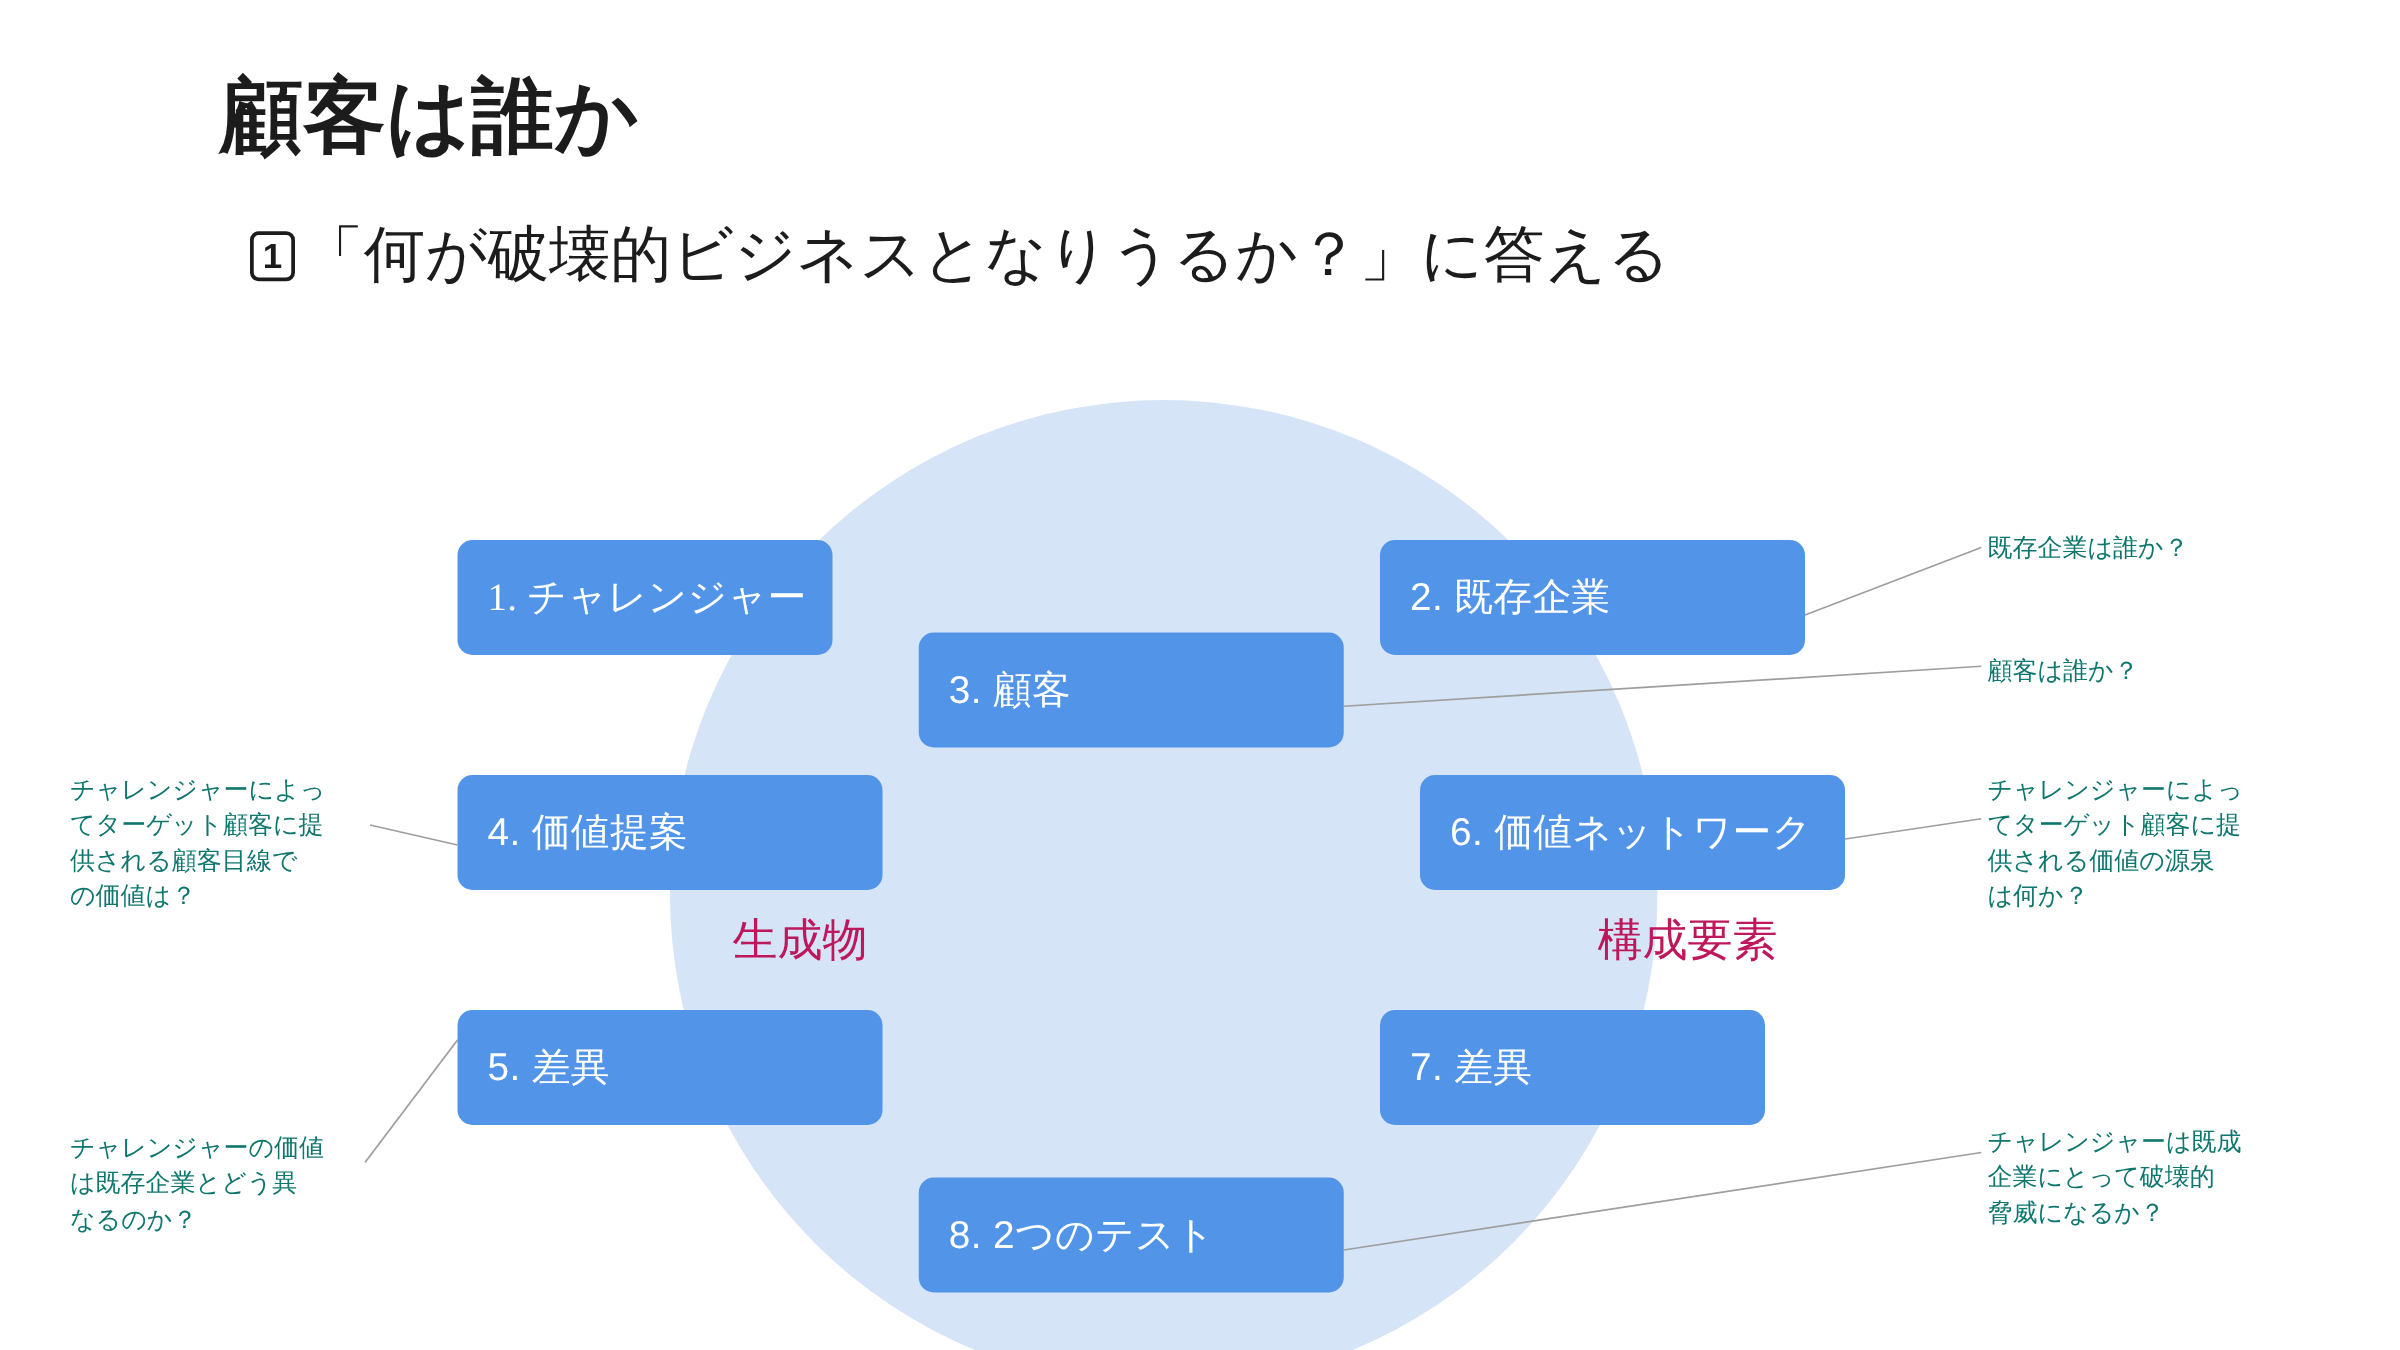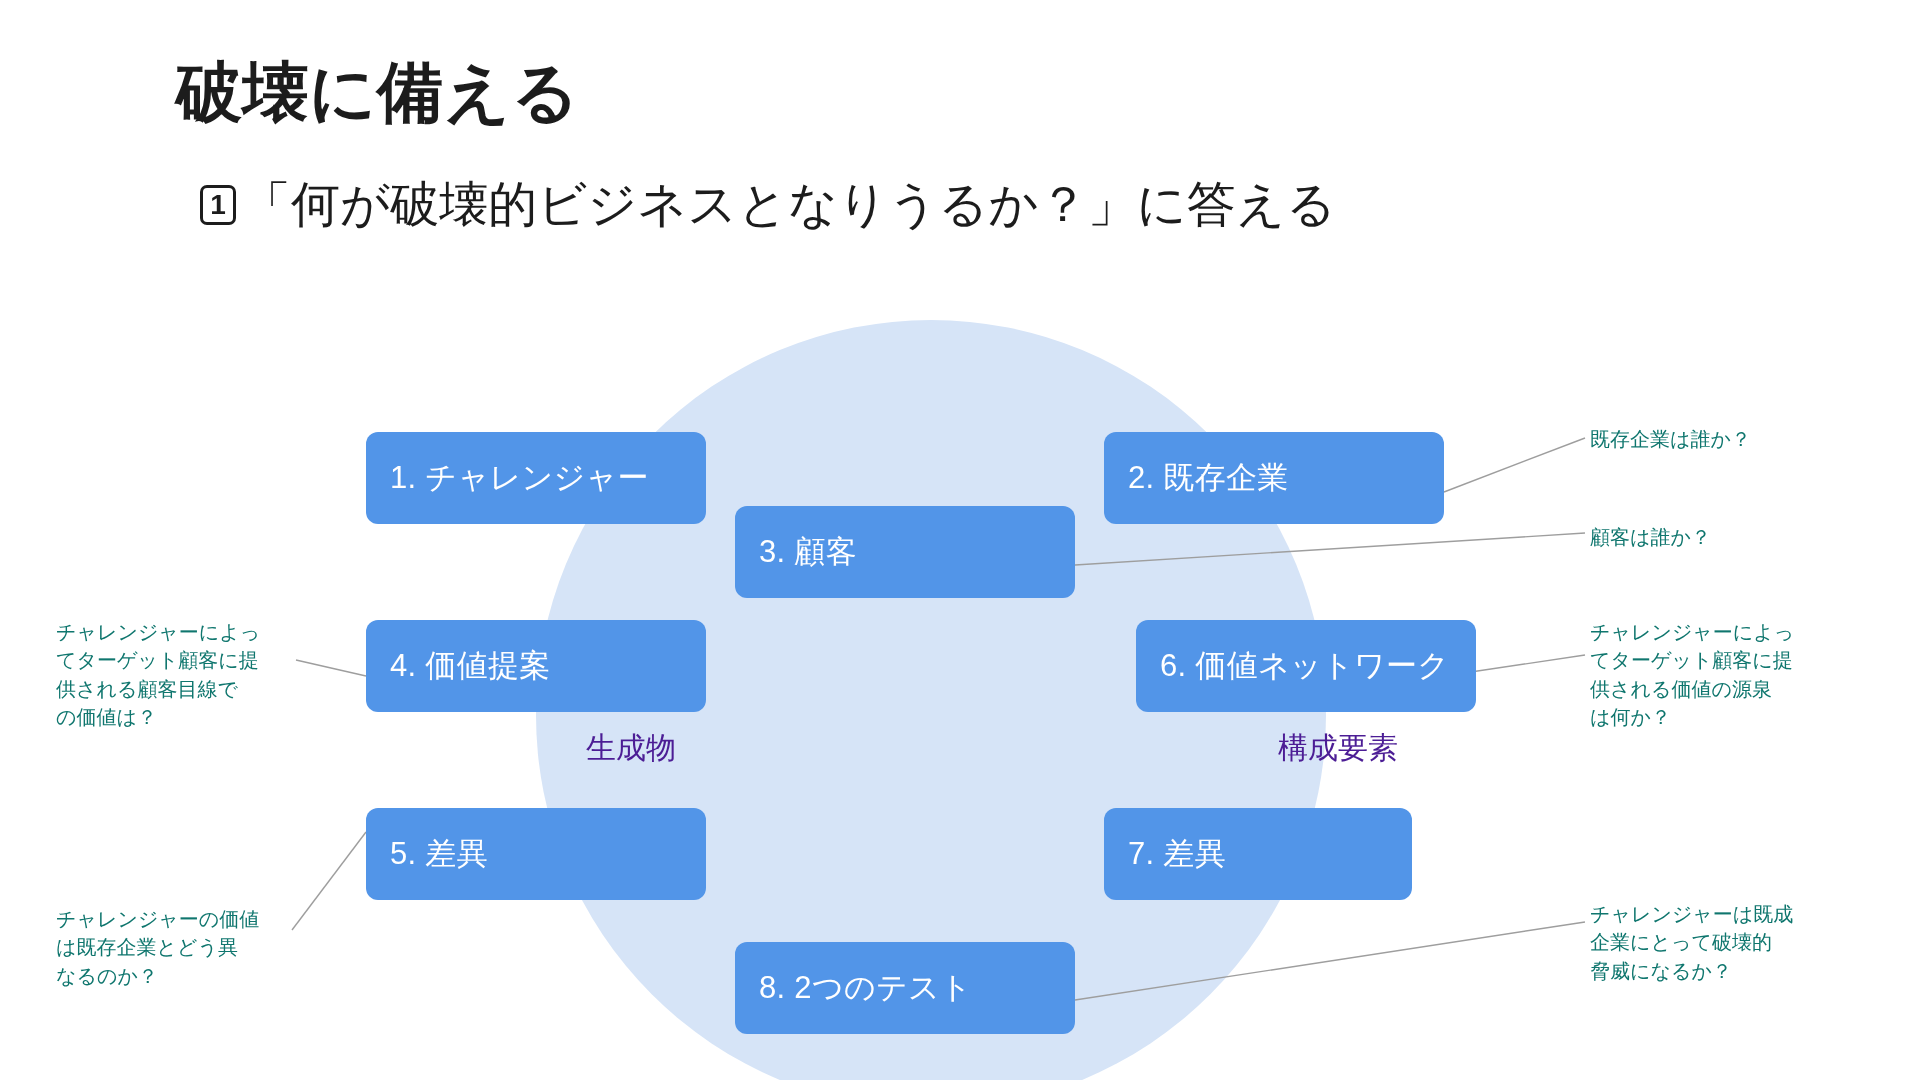--- a/index.html
+++ b/index.html
@@ -95,34 +95,34 @@
     color: #ffffff;
     display: flex;
     align-items: center;
     box-sizing: border-box;
     padding-left: 24px;
     font-size: 31px;
     font-weight: 400;
     letter-spacing: 0.3px;
   }
 
-  .box-1 { left: 366px; top: 432px; width: 340px; height: 92px; }
+  .box-1 { left: 366px; top: 432px; width: 300px; height: 92px; font-family: Liberation Serif, serif; }
   .box-2 { left: 1104px; top: 432px; width: 340px; height: 92px; }
   .box-3 { left: 735px; top: 506px; width: 340px; height: 92px; }
   .box-4 { left: 366px; top: 620px; width: 340px; height: 92px; }
   .box-6 { left: 1104px; top: 620px; width: 340px; height: 92px; margin-left: 32px; }
   .box-5 { left: 366px; top: 808px; width: 340px; height: 92px; }
   .box-7 { left: 1104px; top: 808px; width: 308px; height: 92px; }
   .box-8 { left: 735px; top: 942px; width: 340px; height: 92px; }
 
   
   .group-label {
     position: absolute;
-    font-size: 30px;
-    color: #4c1d95;
+    font-size: 36px;
+    color: #be185d;
     white-space: nowrap;
   }
   .group-label-left  { left: 586px;  top: 728px; }
   .group-label-right { left: 1278px; top: 728px; }
 
   
   .annotation {
     position: absolute;
     font-size: 20px;
     line-height: 1.42;
@@ -134,21 +134,21 @@
   .ann-value-net  { left: 1590px; top: 618px; width: 230px; }
   .ann-value-prop { left: 56px;   top: 618px; width: 232px; }
   .ann-diff       { left: 56px;   top: 905px; width: 232px; }
   .ann-threat     { left: 1590px; top: 900px; width: 240px; }
 </style>
 </head>
 <body>
 
 <div id="slide">
 
-  <div class="slide-title">破壊に備える</div>
+  <div class="slide-title">顧客は誰か</div>
 
   <div class="slide-subtitle-row">
     <span class="step-badge">1</span>
     <span class="slide-subtitle">「何が破壊的ビジネスとなりうるか？」に答える</span>
   </div>
 
   <div class="bg-circle"></div>
 
   <svg class="connectors" viewBox="0 0 1920 1080" xmlns="http://www.w3.org/2000/svg">
     <g stroke="#9e9e9e" stroke-width="1.4" fill="none">

